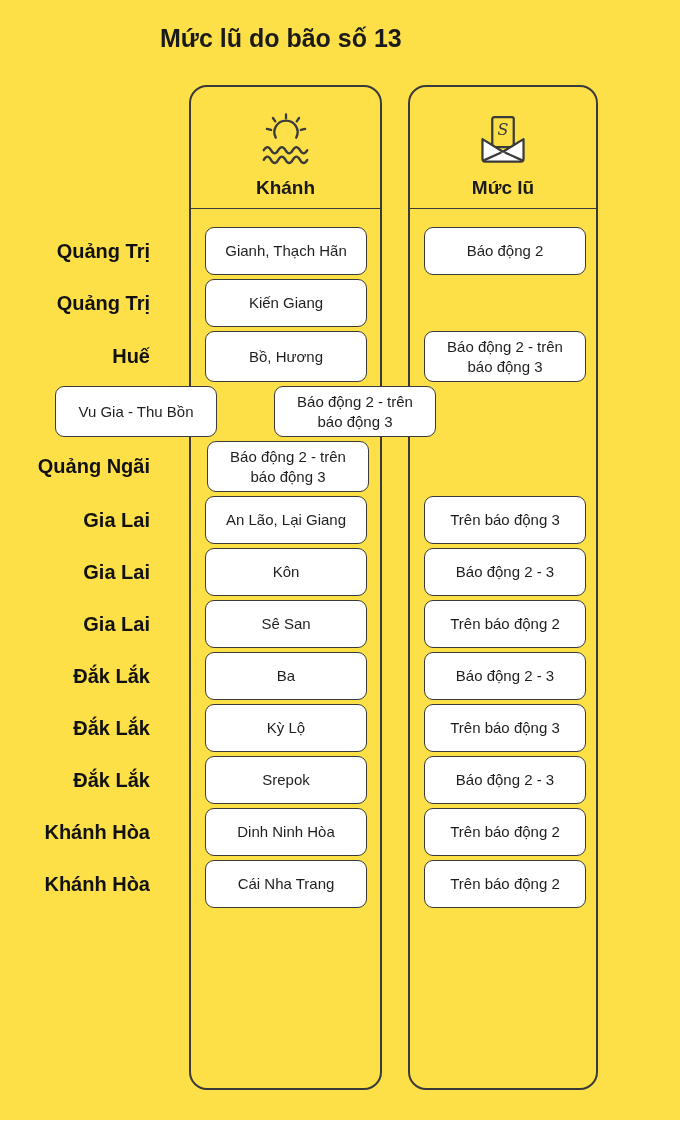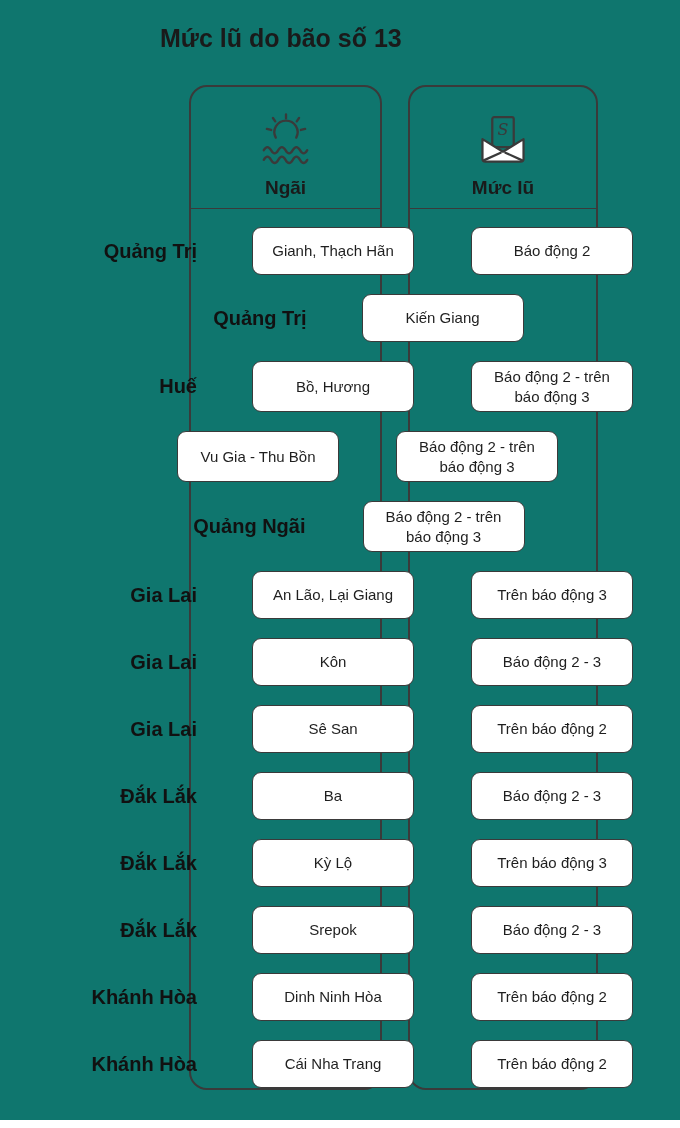--- a/index.html
+++ b/index.html
@@ -1,17 +1,17 @@
 <!DOCTYPE html>
 <html><head>
 <meta charset="utf-8">
 <style>
   html, body { margin:0; padding:0; background:#ffffff; }
   body { font-family:"Liberation Sans", sans-serif; color:#1a1a1a; }
-  .page { position:relative; width:680px; height:1120px; background:#0f766e; overflow:hidden; }
+  .page { position:relative; width:680px; height:1120px; background:#fde047; overflow:hidden; }
 
   .title {
     position:absolute; left:160px; top:24px;
     font-size:25px; font-weight:bold; color:#1a1a1a; white-space:nowrap;
   }
 
   .card {
     position:absolute; top:85px; height:1005px;
     border:2px solid #3a3a3a; border-radius:18px;
     box-sizing:border-box; background:transparent;
@@ -23,21 +23,21 @@
     height:122px; box-sizing:border-box;
     border-bottom:1.5px solid #3a3a3a;
     display:flex; flex-direction:column; align-items:center;
     justify-content:flex-end; padding-bottom:9px; gap:5px;
   }
   .icon-wrap { height:62px; display:flex; align-items:center; justify-content:center; }
   .col-label { font-size:19px; font-weight:bold; color:#1a1a1a; }
 
   .rows {
     position:absolute; left:0; top:227px; width:680px;
-    display:flex; flex-direction:column; gap:19px;align-items:center;
+    display:flex; flex-direction:column; gap:4px;
   }
   .row { display:flex; align-items:stretch; }
   .province {
     width:150px; display:flex; align-items:center; justify-content:flex-end;
     text-align:right; font-size:20px; font-weight:bold; color:#111111;
   }
   .box {
     box-sizing:border-box; border:1.5px solid #3a3a3a; border-radius:9px;
     min-height:48px; background:#ffffff;
     display:flex; align-items:center; justify-content:center;
@@ -65,21 +65,21 @@
           <path class="stroke" d="M19.4 26.5 A12 12 0 1 1 40.6 26.5"></path>
           <path class="stroke" d="M30 2.5 L30 6.5"></path>
           <path class="stroke" d="M16.5 6.2 L18.9 9.7"></path>
           <path class="stroke" d="M43.5 6.2 L41.1 9.7"></path>
           <path class="stroke" d="M10.2 17.5 L14.6 18.6"></path>
           <path class="stroke" d="M49.8 17.5 L45.4 18.6"></path>
           <path class="stroke" d="M7 39.5 Q10.75 33 14.5 39.5 T22 39.5 T29.5 39.5 T37 39.5 T44.5 39.5 T52 39.5"></path>
           <path class="stroke" d="M7 49.5 Q10.75 43 14.5 49.5 T22 49.5 T29.5 49.5 T37 49.5 T44.5 49.5 T52 49.5"></path>
         </svg>
       </div>
-      <div class="col-label">Ngãi</div>
+      <div class="col-label">Khánh</div>
     </div>
   </div>
 
   <div class="card card-level">
     <div class="card-header">
       <div class="icon-wrap">
         <svg width="56" height="56" viewBox="0 0 60 60" aria-hidden="true">
           <rect class="stroke" x="18.5" y="4.5" width="23" height="32" rx="2"></rect>
           <text class="glyph" x="30" y="24" font-size="17" text-anchor="middle">S</text>
           <path class="fillwhite" d="M8 28 L30 41.5 L52 28 L52 49 Q52 52 49 52 L11 52 Q8 52 8 49 Z"></path>

